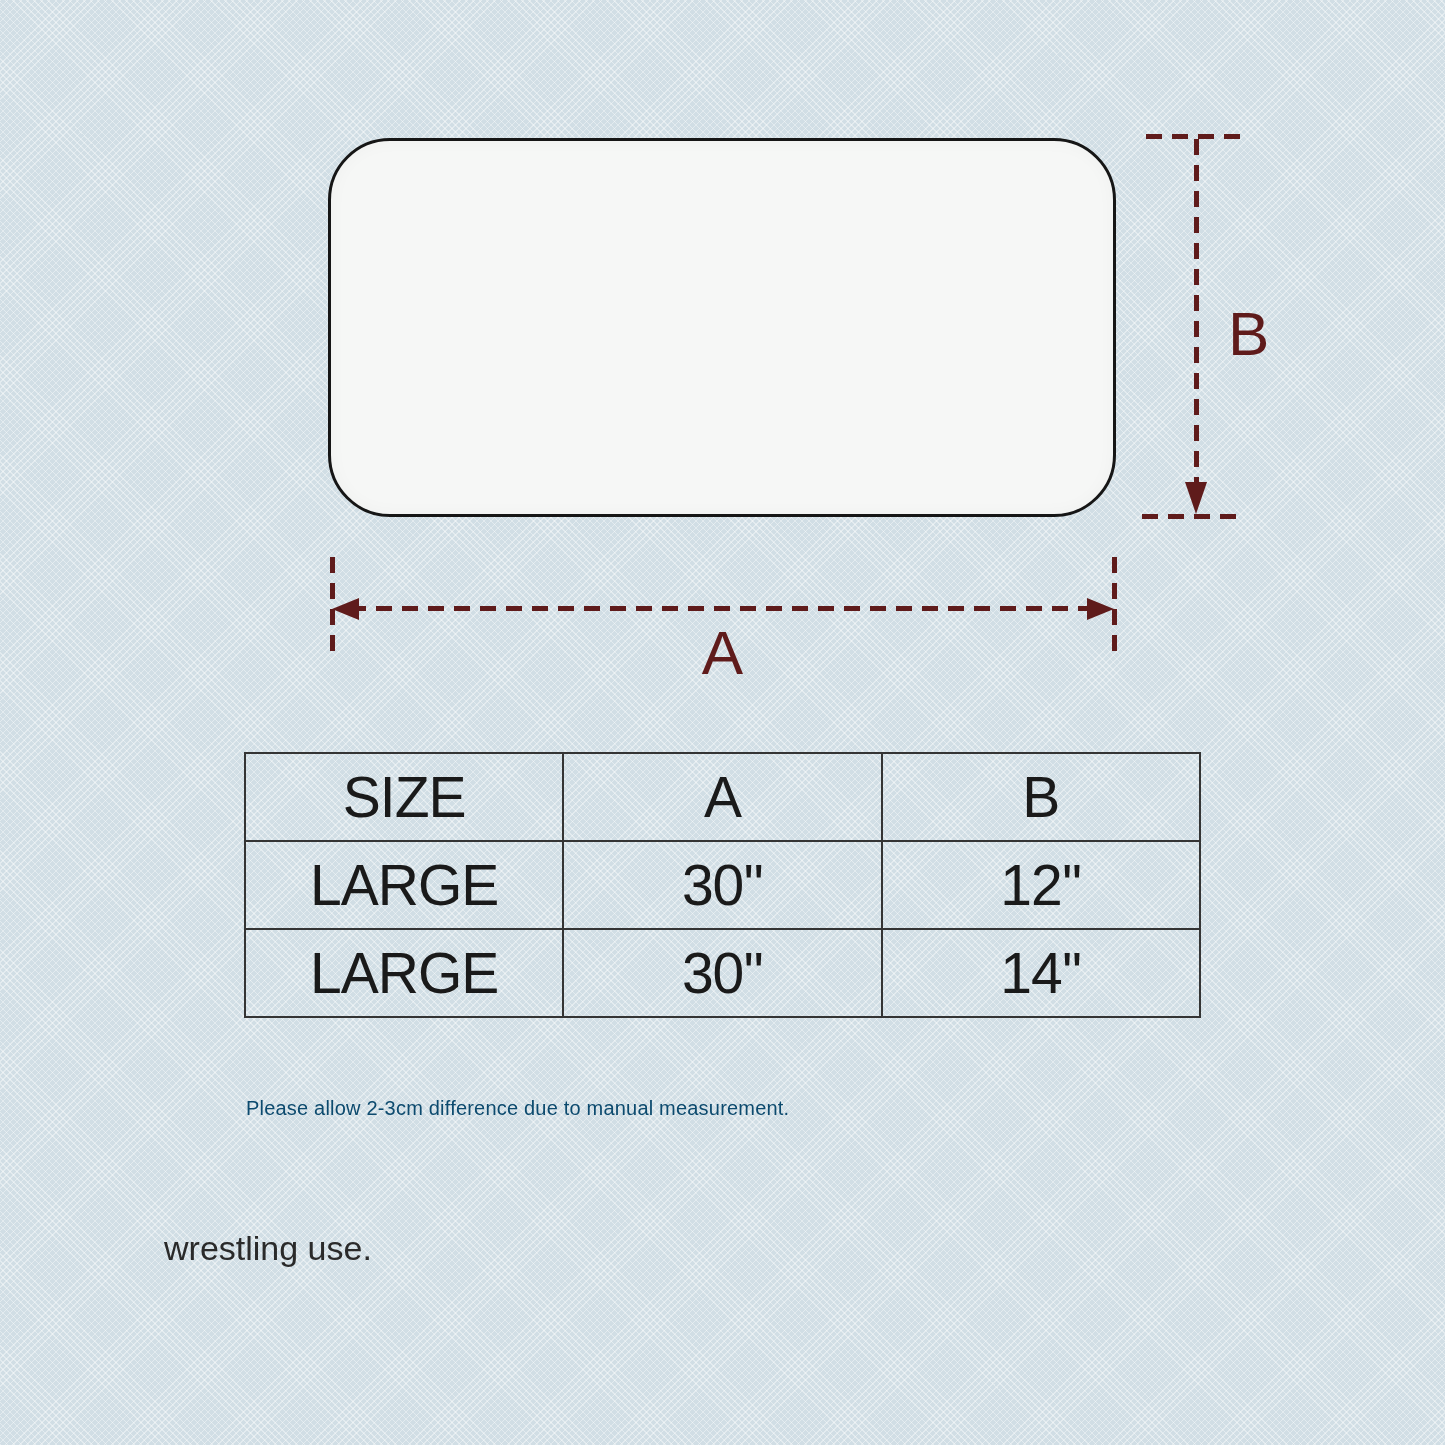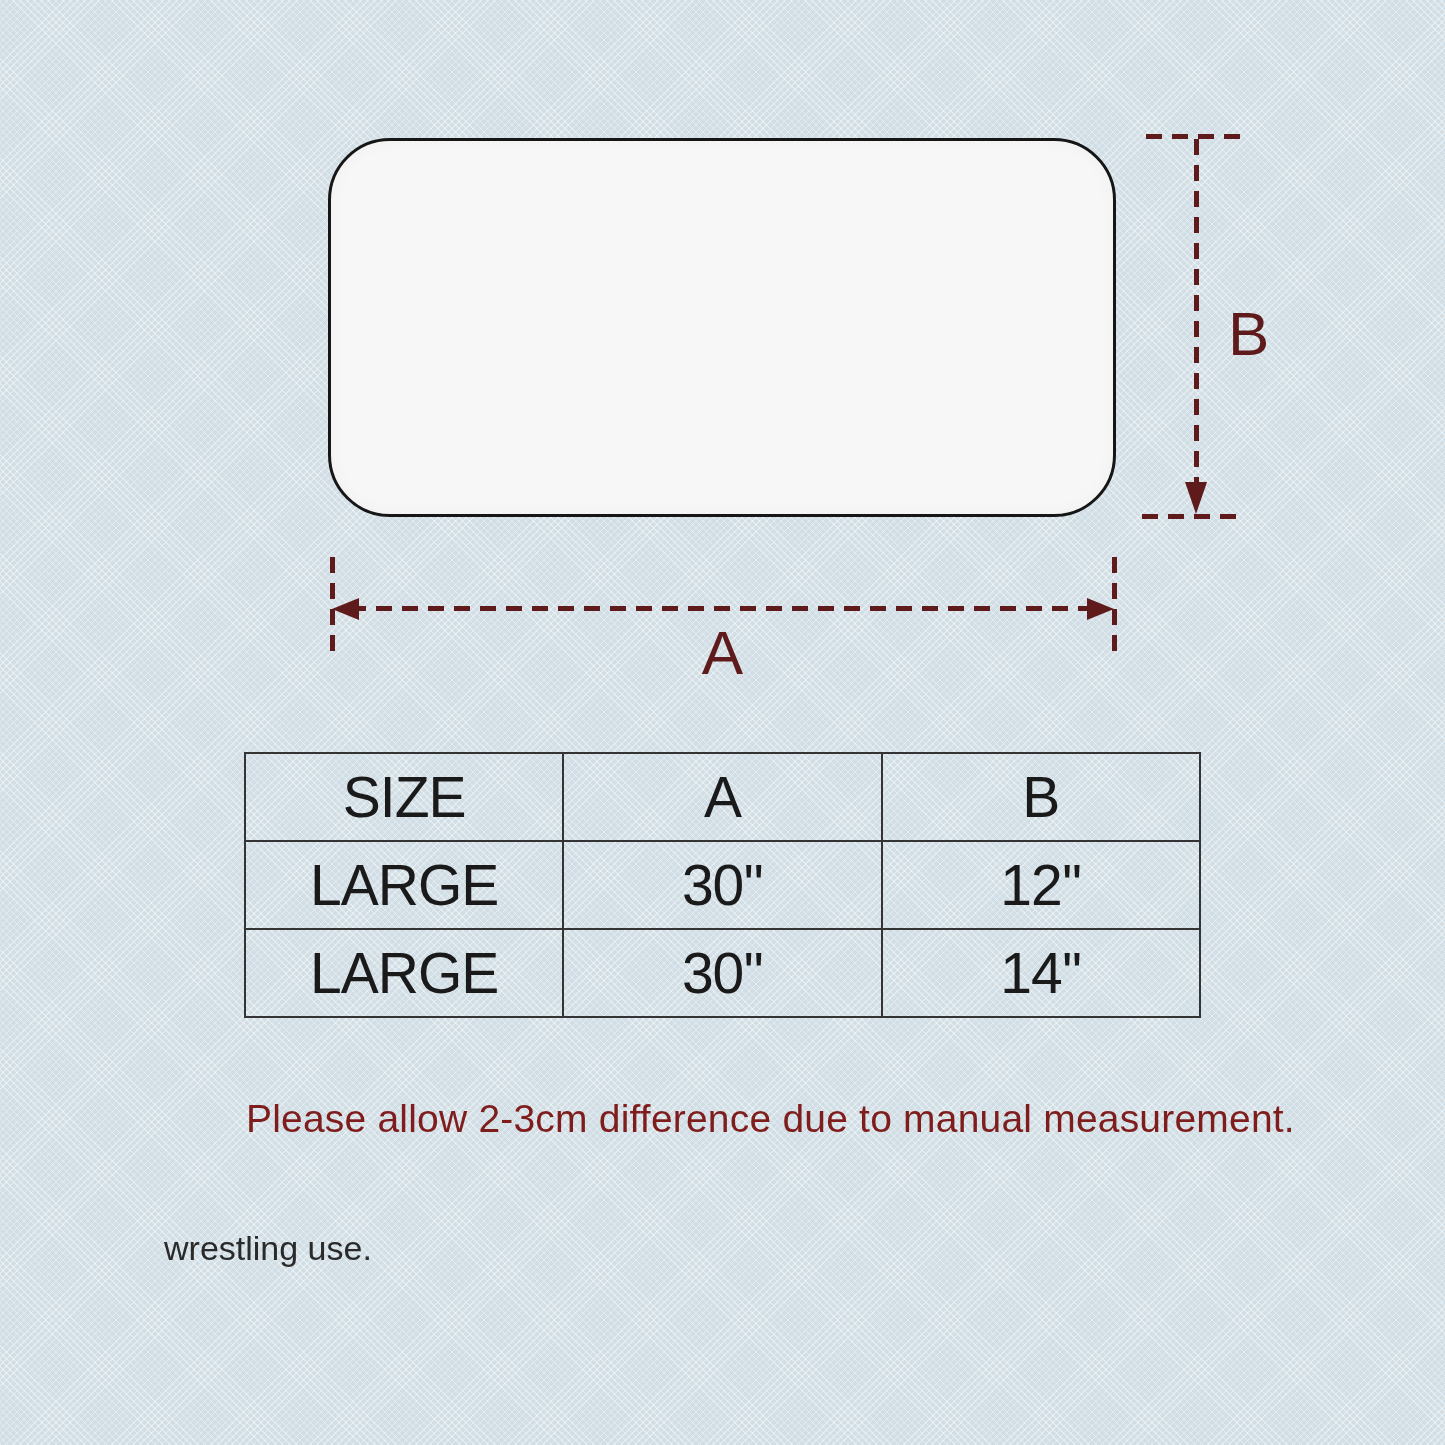--- a/index.html
+++ b/index.html
@@ -71,22 +71,22 @@
     vertical-align:middle;
     font-size:57px;
     letter-spacing:-1px;
     color:#1a1a1a;
     height:88px;
     padding:0;
   }
 
   .note{
     left:246px; top:1097px;
-    font-size:39px;
-    color:#7f1d1d;
+    font-size:20px;
+    color:#0c4a6e;
     letter-spacing:0.2px;
   }
 
   .description{
     left:164px; top:1222px;
     font-size:34px;
     line-height:52px;
     color:#2a2a2a;
   }
 </style>

